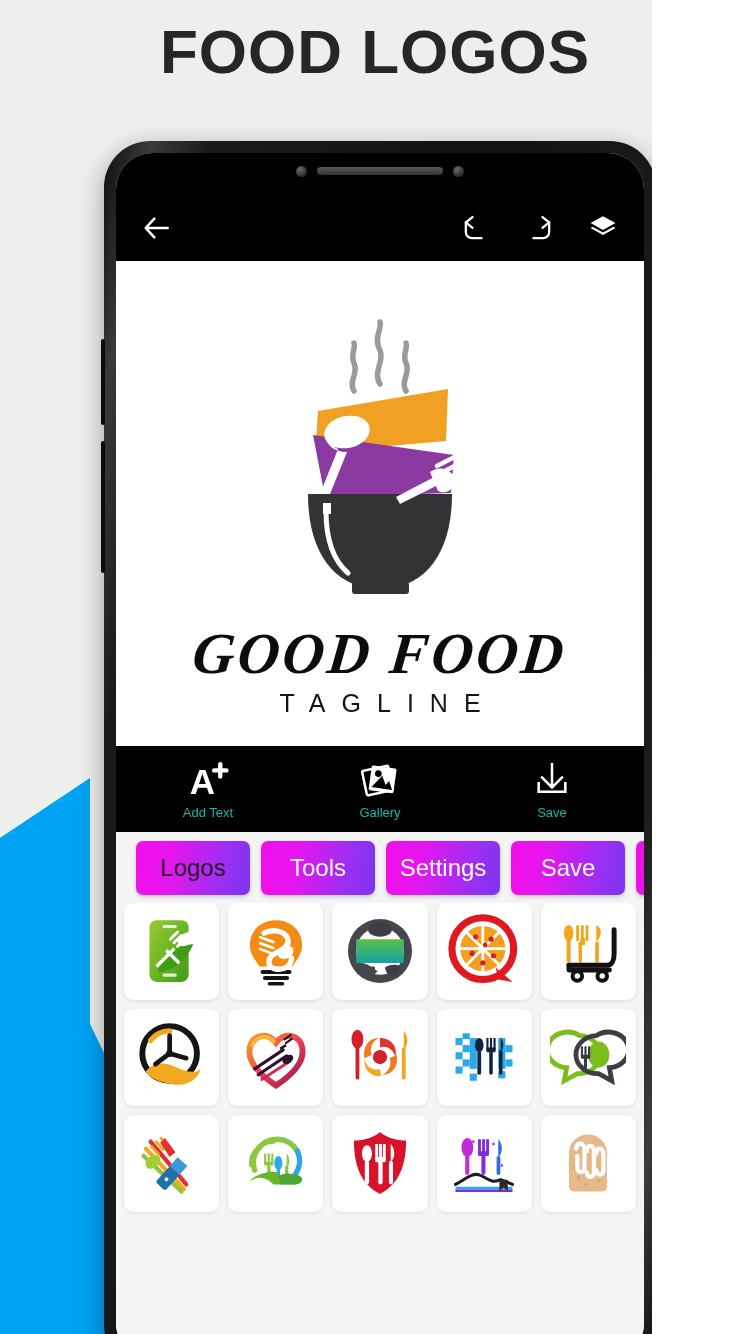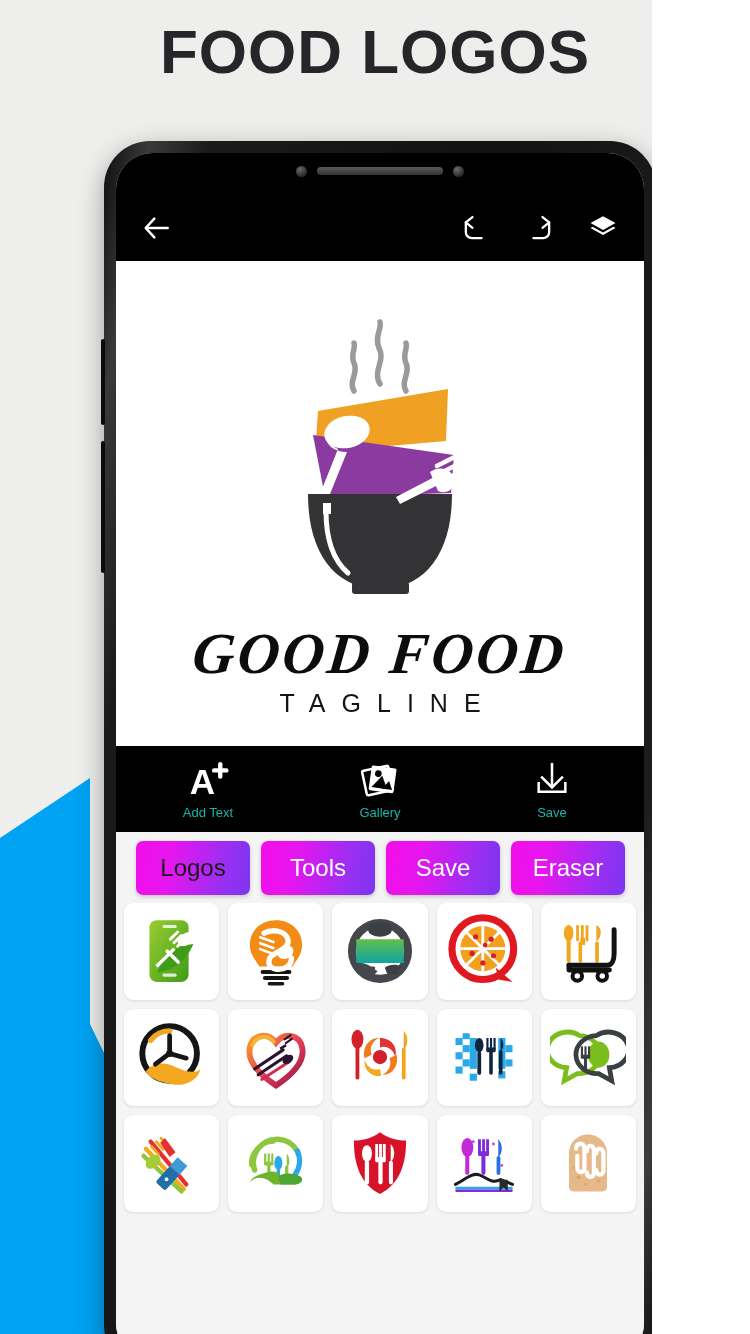--- a/index.html
+++ b/index.html
@@ -357,20 +357,21 @@
                 <polyline points="8,28 8,38 40,38 40,28"></polyline>
               </svg>
             </div>
             <div class="lbl">Save</div>
           </div>
         </div>
 
         <div id="pillbar">
           <div class="pill selected">Logos</div>
           <div class="pill">Tools</div>
+          <div class="pill">Settings</div>
           <div class="pill">Save</div>
           <div class="pill">Eraser</div>
         </div>
 
         <div id="grid">
 
           <div class="grid-row">
             <div class="cell">
               <svg viewBox="0 0 64 64">
                 <defs>

